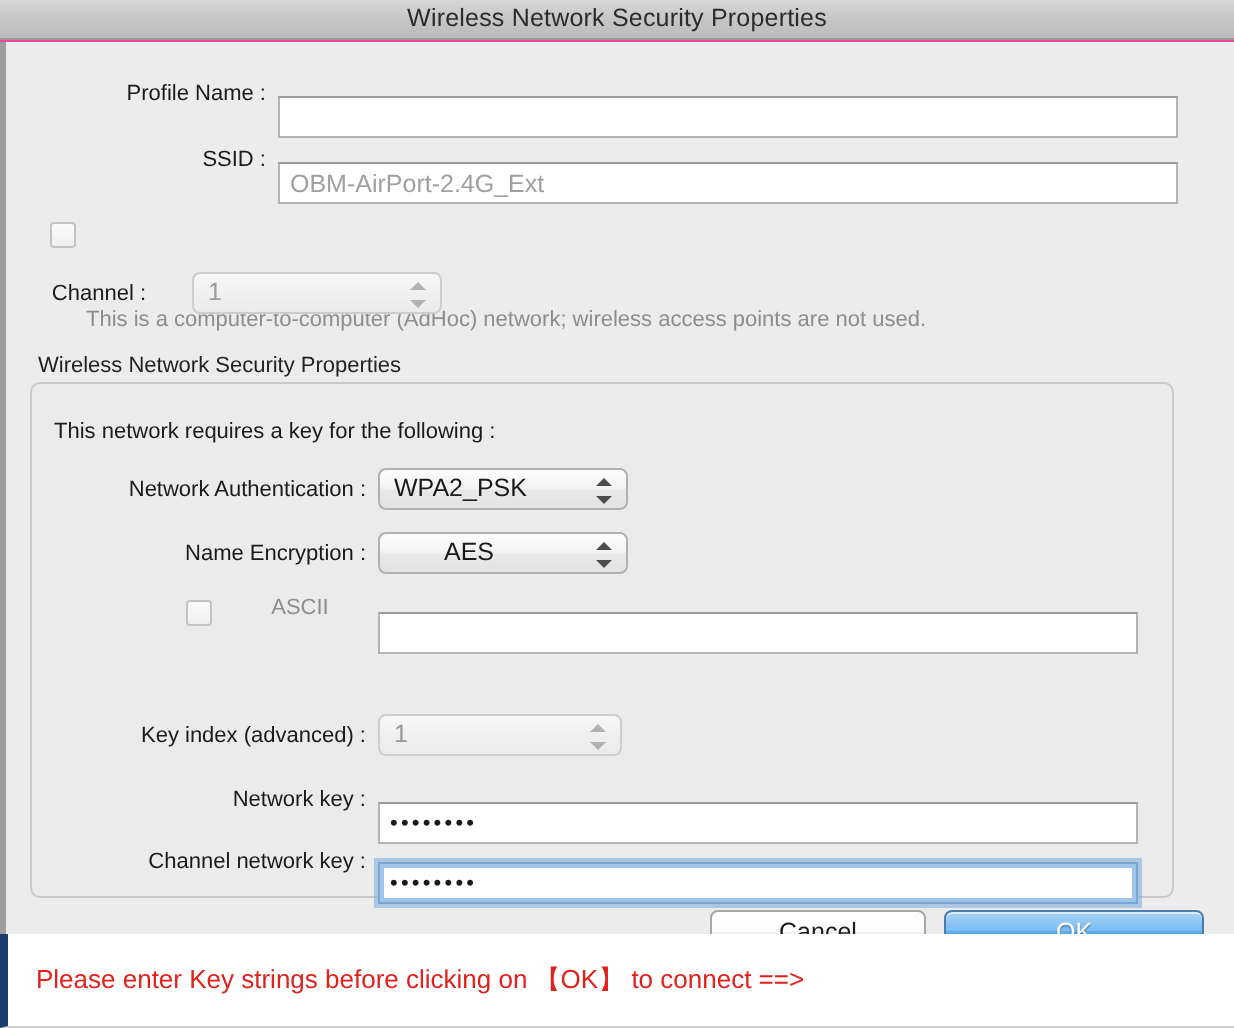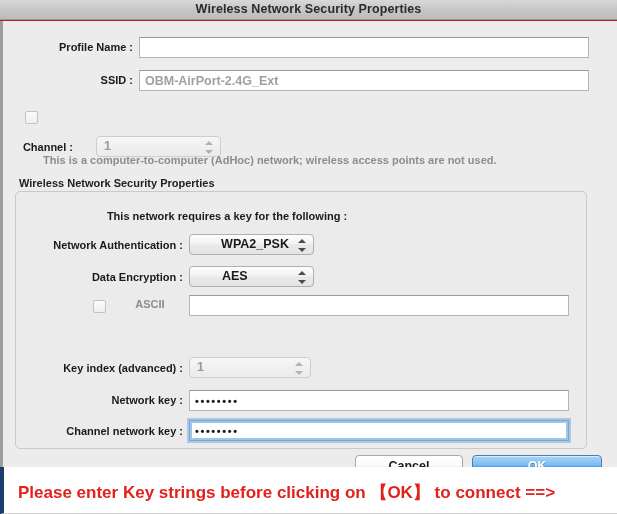--- a/index.html
+++ b/index.html
@@ -10,23 +10,22 @@
   body {
     font-family: "Liberation Sans", sans-serif;
     -webkit-font-smoothing: antialiased;
   }
 
   .window {
     position: relative;
     width: 617px;
     height: 514px;
     overflow: hidden;
-    background: #b91c1c;
-    box-sizing: border-box;
-    font-weight: bold;
+    background: #ec4899;
+    box-sizing: border-box;
   }
 
   
   .titlebar {
     position: absolute;
     left: 0; top: 0;
     width: 617px;
     height: 20px;
     background: linear-gradient(to bottom, #d8d8d8 0%, #c6c6c6 50%, #bcbcbc 100%);
     border-bottom: 1px solid #9a9a9a;
@@ -70,20 +69,21 @@
     border: 1px solid #b4b4b4;
     border-top-color: #9b9b9b;
     box-sizing: border-box;
     font-size: 12.5px;
     color: #1a1a1a;
     padding: 0 5px;
     line-height: 20px;
     height: 21px;
     white-space: nowrap;
     overflow: hidden;
+    margin-top: 11px;
   }
   .textfield.placeholder-style { color: #a0a0a0; }
   .textfield.focused {
     border: 1px solid #7aa7d0;
     outline: 2px solid #9fc6e8;
     outline-offset: -3px;
     box-shadow: 0 0 0 2px rgba(120,170,220,0.55);
   }
   .dots {
     letter-spacing: 1.6px;
@@ -195,21 +195,21 @@
     height: 47px;
     background: #ffffff;
     box-sizing: border-box;
     border-left: 4px solid #1b3d6e;
     border-bottom: 1px solid #d0d0d0;
   }
   .status-text {
     position: absolute;
     left: 14px;
     top: 14px;
-    font-size: 17px;
+    font-size: 13px;
     color: #e2211c;
     white-space: nowrap;
   }
 </style>
 </head>
 <body>
 
 <div class="window">
 
   <div class="titlebar">
@@ -232,32 +232,32 @@
       <span>1</span>
       <span class="arrows">
         <span class="up"></span>
           <span class="dn"></span>
       </span>
     </div>
 
     <div class="groupbox-title" style="left:16px; top:156px;">Wireless Network Security Properties</div>
     <div class="groupbox" style="left:12px; top:170px; width:572px; height:258px;"></div>
 
-    <div class="label" style="left:24px; top:189px; width:400px; text-align:center;">This network requires a key for the following :</div>
+    <div class="label" style="left:24px; top:189px; width:400px; text-align:left;">This network requires a key for the following :</div>
 
     <div class="label" style="left:10px; top:218px; width:170px;">Network Authentication :</div>
-    <div class="combo" style="left:186px; top:213px; width:125px;text-align:center;">
+    <div class="combo" style="left:186px; top:213px; width:125px;">
       <span>WPA2_PSK</span>
       <span class="arrows">
         <span class="up"></span>
           <span class="dn"></span>
       </span>
     </div>
 
-    <div class="label" style="left:10px; top:250px; width:170px;">Data Encryption :</div>
+    <div class="label" style="left:10px; top:250px; width:170px;">Name Encryption :</div>
     <div class="combo" style="left:186px; top:245px; width:125px;padding-left:32px;">
       <span>AES</span>
       <span class="arrows">
         <span class="up"></span>
           <span class="dn"></span>
       </span>
     </div>
 
     <div class="checkbox" style="left:90px; top:279px;"></div>
     <div class="label dim" style="left:112px; top:277px; width:70px; text-align:center;">ASCII</div>

